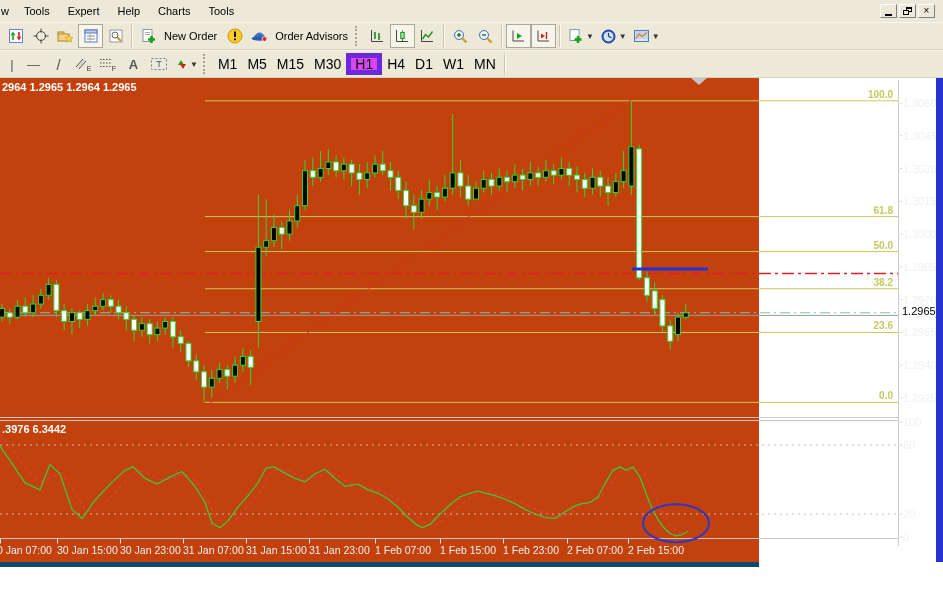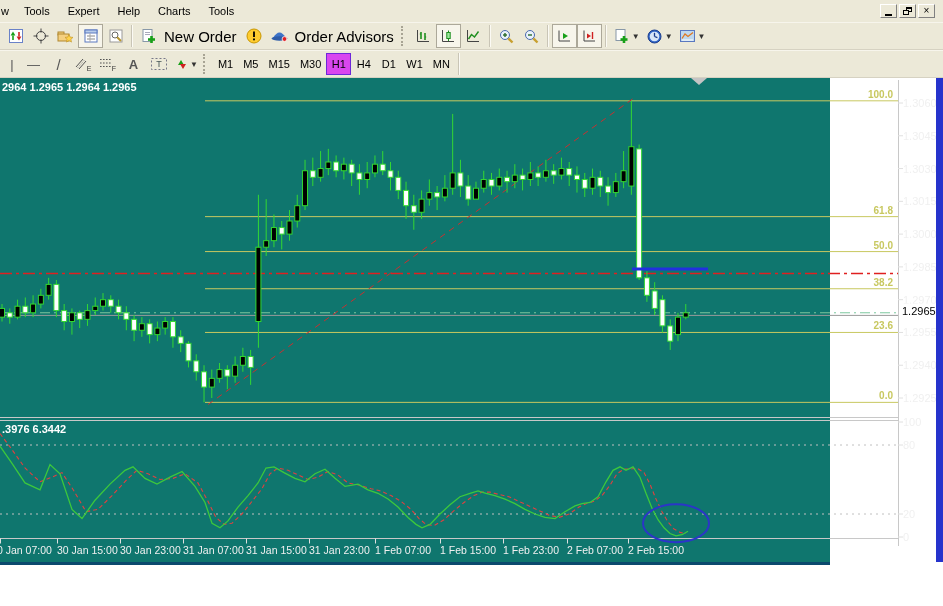--- a/index.html
+++ b/index.html
@@ -19,32 +19,32 @@
   .glyph-restore i{position:absolute;display:block;box-sizing:border-box;border:1px solid #000;background:#ECE9D8;}
   .glyph-restore i.b{width:6px;height:5px;left:0;bottom:0;}
   .glyph-restore i.t{width:6px;height:5px;right:0;top:0;border-top-width:2px;}
   
   .toolbar{box-sizing:border-box;height:28px;background:#ECE9D8;display:flex;align-items:center;
            border-top:1px solid #F7F5EC;border-bottom:1px solid #D6D2C2;padding-left:3px;}
   .tbtn{box-sizing:border-box;width:25px;height:24px;display:flex;align-items:center;justify-content:center;
         border:1px solid transparent;}
   .tbtn.wide{width:auto;padding:0 2px;}
   .tbtn.pressed{background:#F7F5EB;border:1px solid #ACA899;}
-  .tlabel{font-size:15px;color:#000;padding:0 5px 0 3px;white-space:nowrap;}
+  .tlabel{font-size:11px;color:#000;padding:0 5px 0 3px;white-space:nowrap;}
   .vsep{width:0;height:22px;border-left:1px solid #C9C5B6;border-right:1px solid #FBFAF4;margin:0 3px;}
   .grip{width:3px;height:20px;border-left:2px dotted #A8A494;margin:0 5px 0 2px;}
   .dd{font-size:8px;color:#333;margin-left:2px;}
-  .tfbtn{box-sizing:border-box;min-width:25px;height:22px;font-size:11px;color:#000;display:flex;
+  .tfbtn{box-sizing:border-box;min-width:25px;height:22px;font-size:14px;color:#000;display:flex;
          align-items:center;justify-content:center;border:1px solid transparent;padding:0 4px;}
-  .tfbtn.pressed{background:#d946ef;border:1px solid #6d28d9;}
+  .tfbtn.pressed{background:#d946ef;border:5px solid #6d28d9;}
   .glyph{font-size:13px;color:#555;}
   .subletter{font-size:7px;color:#333;position:relative;top:4px;left:-2px;}
   
-  .chartarea{position:absolute;top:78px;left:0;width:830px;height:484px;background:#0f766e;
-             border-bottom:3px solid #0c4a6e;}
+  .chartarea{position:absolute;top:78px;left:0;width:759px;height:484px;background:#c2410c;
+             border-bottom:5px solid #0c4a6e;}
   .bluestrip{position:absolute;top:0;left:936px;width:7px;height:484px;background:#2633CC;}
   svg text{font-family:"Liberation Sans",sans-serif;}
 </style>
 </head>
 <body>
 
 <div class="app">
 
   <div class="menubar">
     <span class="menu-item">w</span>

